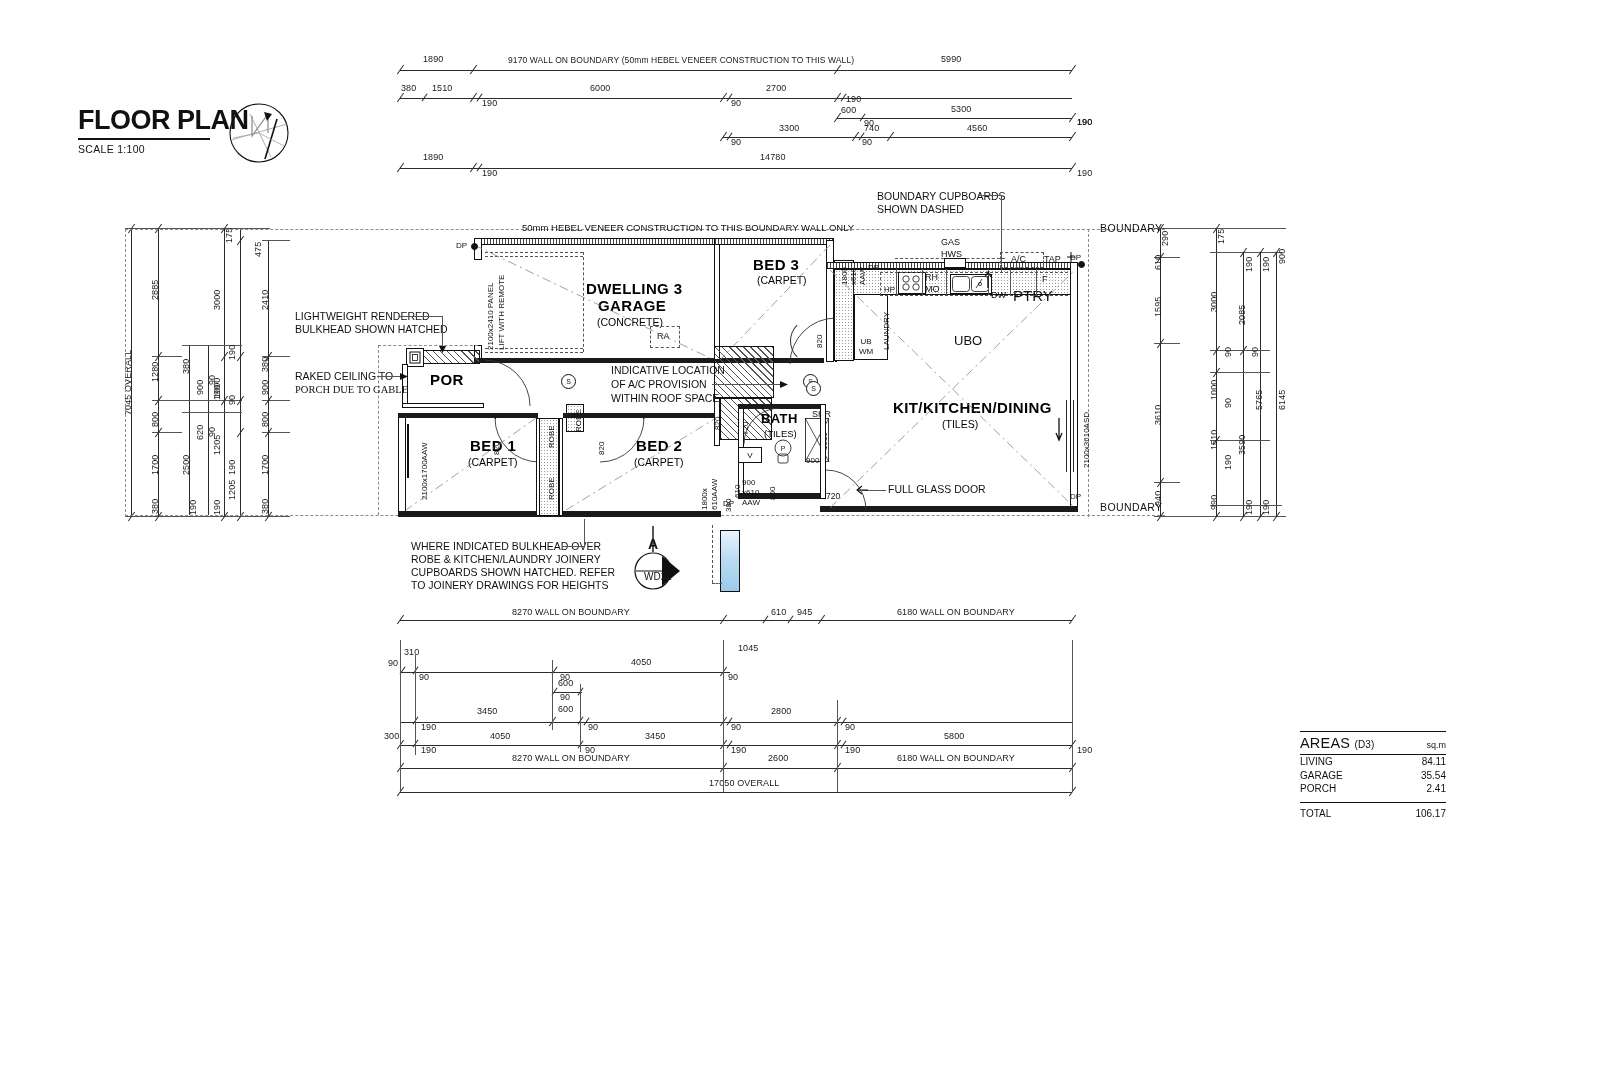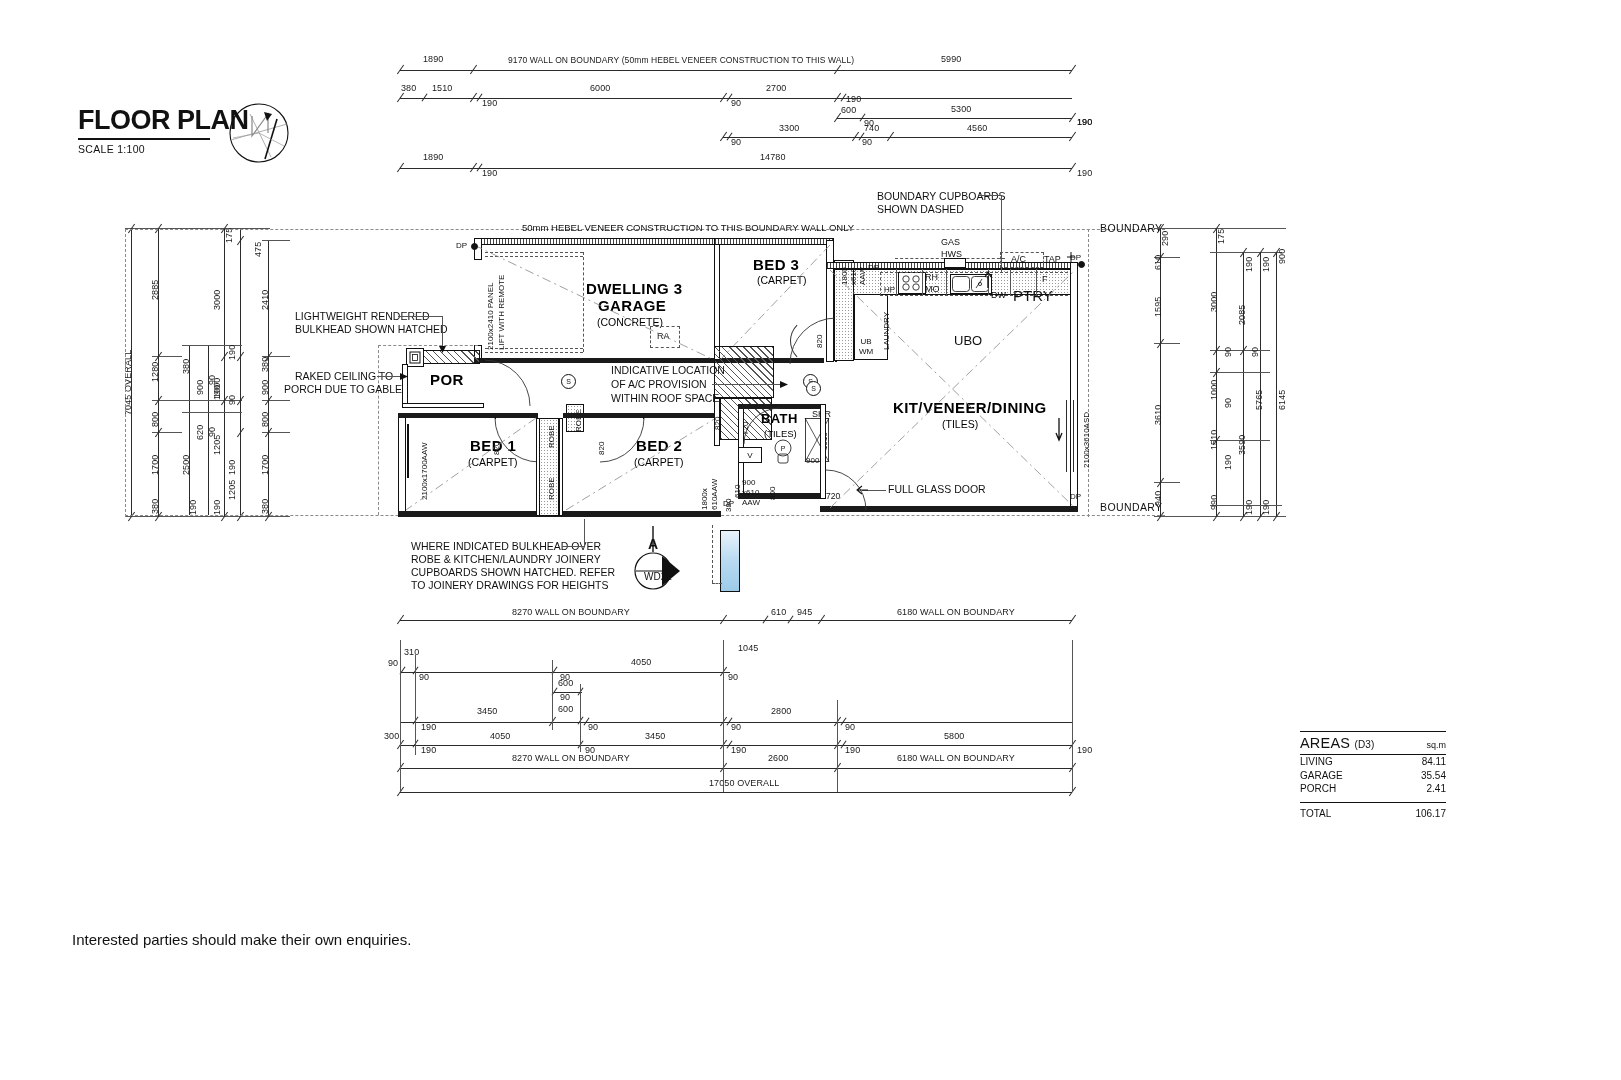--- a/index.html
+++ b/index.html
@@ -366,21 +366,21 @@
     <svg width="10" height="12">
         <line x1="5" y1="0" x2="5" y2="12" stroke="#111" stroke-width="1"></line>
         <line x1="1" y1="5" x2="9" y2="5" stroke="#111" stroke-width="1"></line>
       </svg>
   </div>
   <div class="tiny" style="left:1070px;top:253px;font-size:8px;">DP</div>
   <div class="circ" style="left:1078px;top:261px;width:5px;height:5px;background:#111;"></div>
 
   <div class="wall" style="left:1070px;top:262px;width:8px;height:250px;"></div>
   <div class="wall-solid" style="left:820px;top:506px;width:258px;height:6px;"></div>
-  <div class="roomname" style="left:893px;top:399px;">KIT/VENEER/DINING</div>
+  <div class="roomname" style="left:893px;top:399px;">KIT/KITCHEN/DINING</div>
   <div class="roomsub" style="left:942px;top:418px;">(TILES)</div>
   <div style="position:absolute;left:830px;top:270px;width:245px;height:238px;">
     <svg width="245" height="238">
         <line x1="0" y1="238" x2="245" y2="0" stroke="#888" stroke-width="0.8" stroke-dasharray="9 4 2 4"></line>
         <line x1="0" y1="0" x2="245" y2="238" stroke="#888" stroke-width="0.8" stroke-dasharray="9 4 2 4"></line>
       </svg>
   </div>
 
   <div class="vline" style="left:1066px;top:400px;height:72px;"></div>
   <div class="vline" style="left:1073px;top:400px;height:72px;"></div>
@@ -539,21 +539,21 @@
   <div class="note" style="left:295px;top:323px;">BULKHEAD SHOWN HATCHED</div>
   <div class="hline thin" style="left:398px;top:316px;width:44px;"></div>
   <div class="vline thin" style="left:442px;top:316px;height:34px;"></div>
   <div style="position:absolute;left:438px;top:344px;">
     <svg width="9" height="9">
         <path d="M4.5 9 L1 2 L8 2 Z" fill="#111"></path>
       </svg>
   </div>
 
   <div class="note" style="left:295px;top:370px;">RAKED CEILING TO</div>
-  <div class="note" style="left:284px;top:383px;">PORCH DUE TO GABLE</div>
+  <div class="note" style="left:295px;top:383px;font-family:Liberation Serif, serif;">PORCH DUE TO GABLE</div>
   <div class="hline thin" style="left:377px;top:376px;width:25px;"></div>
   <div style="position:absolute;left:398px;top:372px;">
     <svg width="10" height="9">
         <path d="M10 4.5 L2 1 L2 8 Z" fill="#111"></path>
       </svg>
   </div>
 
   <div class="note" style="left:611px;top:364px;">INDICATIVE LOCATION</div>
   <div class="note" style="left:611px;top:378px;">OF A/C PROVISION</div>
   <div class="note" style="left:611px;top:392px;">WITHIN ROOF SPACE</div>
@@ -764,14 +764,13 @@
     <span>PORCH</span>
     <span>2.41</span>
   </div>
   <div class="tot">
     <span>TOTAL</span>
     <span>106.17</span>
   </div>
 </div>
 
 <div id="footer">
-  <div class="sub" style="margin-top:0;">Interested parties should make their own enquiries.</div>
 </div>
 
 </body></html>

